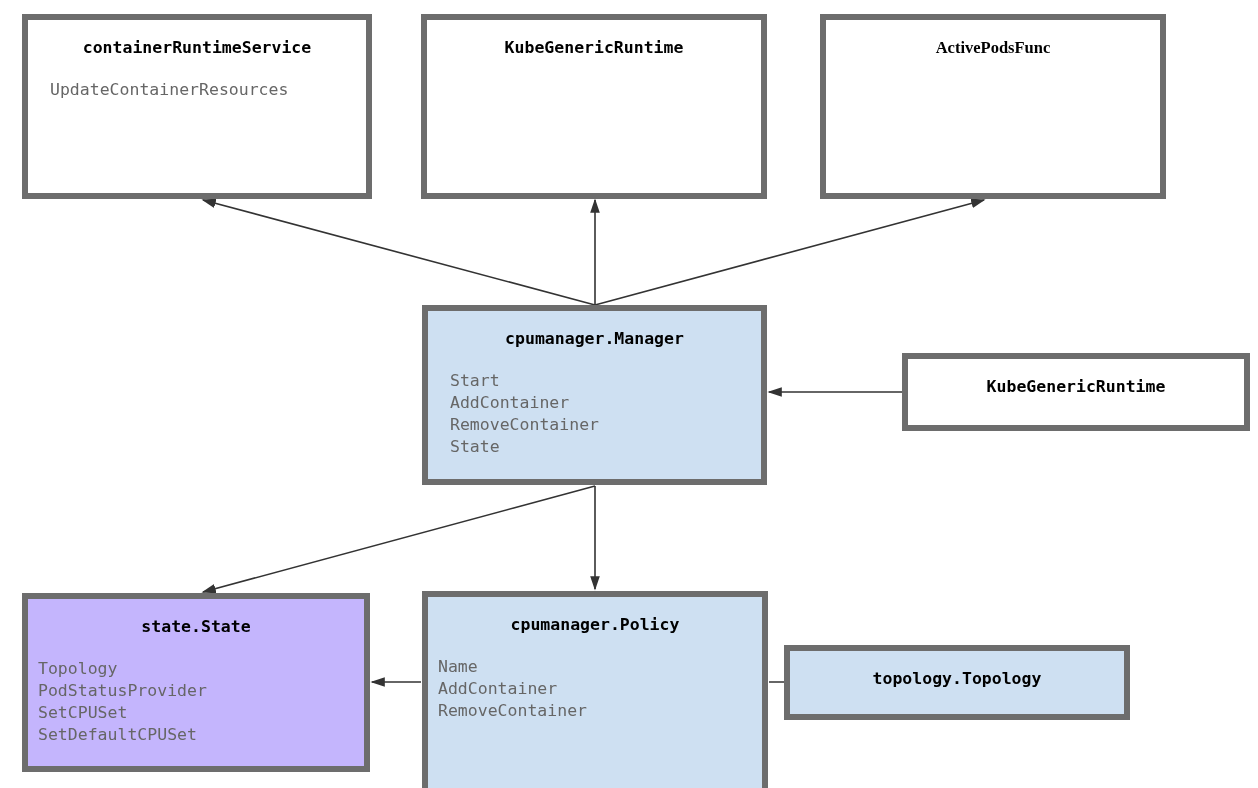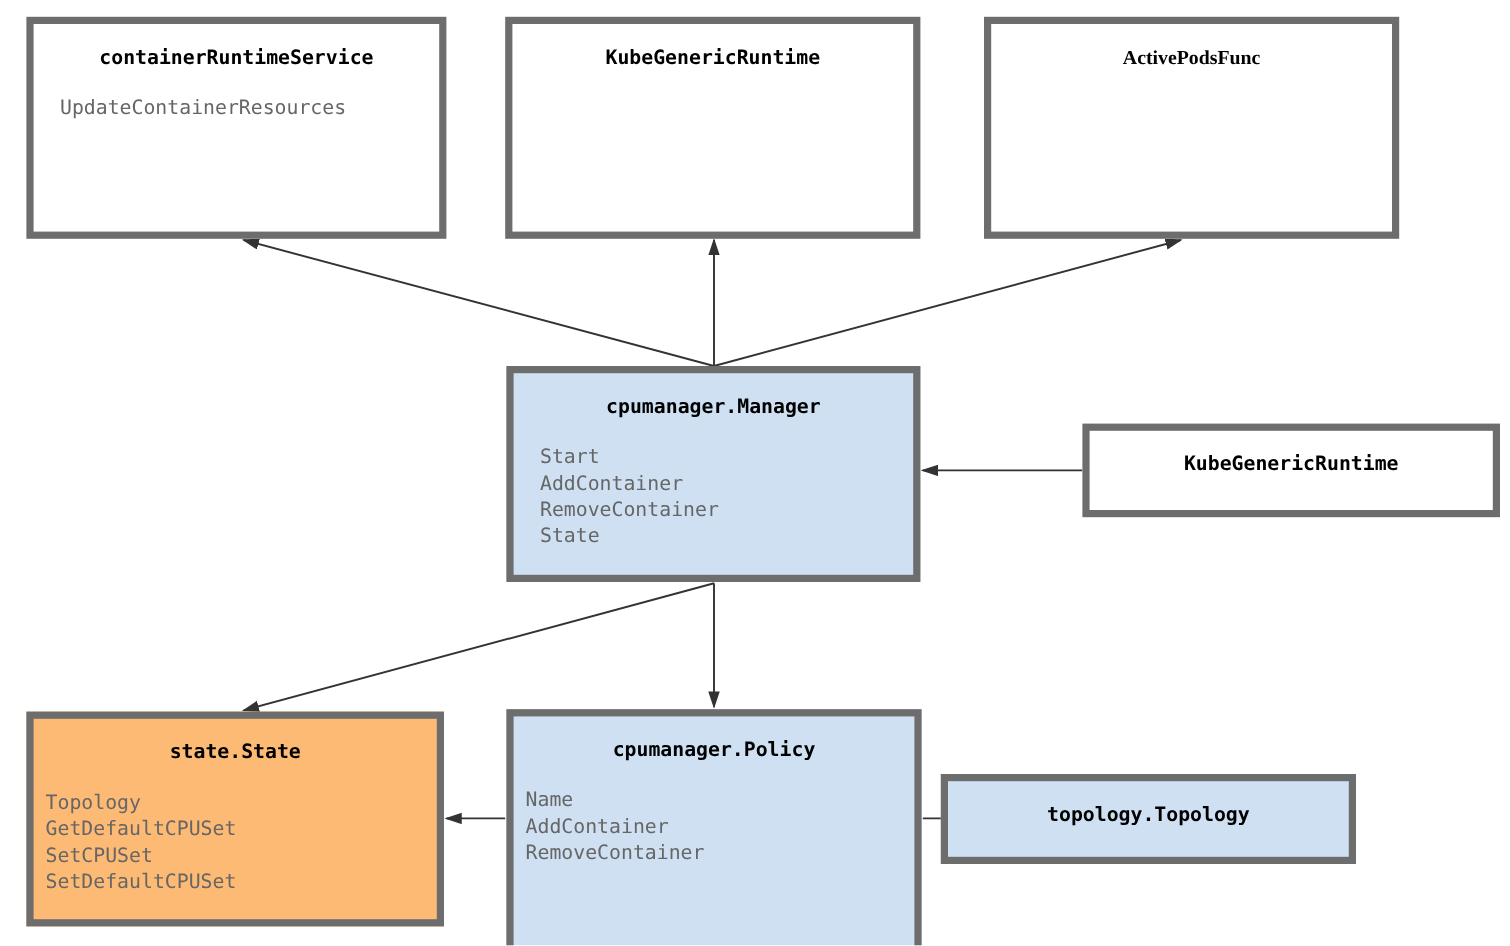--- a/index.html
+++ b/index.html
@@ -86,23 +86,23 @@
       <div class="node" style="left: 820px; top: 14px; width: 346px; height: 185px; border-color: rgb(109, 109, 109); background: rgb(255, 255, 255);">
         <div class="node-title" style="color: rgb(0, 0, 0); margin-top: 18px; font-family: Liberation Serif, serif;">ActivePodsFunc</div>
       </div>
       <div class="node filled" style="left: 422px; top: 305px; width: 345px; height: 180px; border-color: rgb(109, 109, 109); background: rgb(206, 224, 242);">
         <div class="node-title" style="color: rgb(0, 0, 0); margin-top: 18px;">cpumanager.Manager</div>
         <div class="node-members" style="color: rgb(102, 102, 102); margin-top: 22px; padding-left: 22px;"><div class="member-line">Start</div><div class="member-line">AddContainer</div><div class="member-line">RemoveContainer</div><div class="member-line">State</div></div>
       </div>
       <div class="node" style="left: 902px; top: 353px; width: 348px; height: 78px; border-color: rgb(109, 109, 109); background: rgb(255, 255, 255);">
         <div class="node-title" style="color: rgb(0, 0, 0); margin-top: 18px;">KubeGenericRuntime</div>
       </div>
-      <div class="node filled" style="left: 22px; top: 593px; width: 348px; height: 179px; border-color: rgb(109, 109, 109); background: #fdba74;">
+      <div class="node filled" style="left: 22px; top: 593px; width: 348px; height: 179px; border-color: rgb(109, 109, 109); background: #c4b5fd;">
         <div class="node-title" style="color: rgb(0, 0, 0); margin-top: 18px;">state.State</div>
-        <div class="node-members" style="color: rgb(102, 102, 102); margin-top: 22px; padding-left: 10px;"><div class="member-line">Topology</div><div class="member-line">GetDefaultCPUSet</div><div class="member-line">SetCPUSet</div><div class="member-line">SetDefaultCPUSet</div></div>
+        <div class="node-members" style="color: rgb(102, 102, 102); margin-top: 22px; padding-left: 10px;"><div class="member-line">Topology</div><div class="member-line">PodStatusProvider</div><div class="member-line">SetCPUSet</div><div class="member-line">SetDefaultCPUSet</div></div>
       </div>
       <div class="node filled" style="left: 422px; top: 591px; width: 346px; height: 226px; border-color: rgb(109, 109, 109); background: rgb(206, 224, 242);">
         <div class="node-title" style="color: rgb(0, 0, 0); margin-top: 18px;">cpumanager.Policy</div>
         <div class="node-members" style="color: rgb(102, 102, 102); margin-top: 22px; padding-left: 10px;"><div class="member-line">Name</div><div class="member-line">AddContainer</div><div class="member-line">RemoveContainer</div></div>
       </div>
       <div class="node filled" style="left: 784px; top: 645px; width: 346px; height: 75px; border-color: rgb(109, 109, 109); background: rgb(206, 224, 242);">
         <div class="node-title" style="color: rgb(0, 0, 0); margin-top: 18px;">topology.Topology</div>
       </div>
     </div>
 

